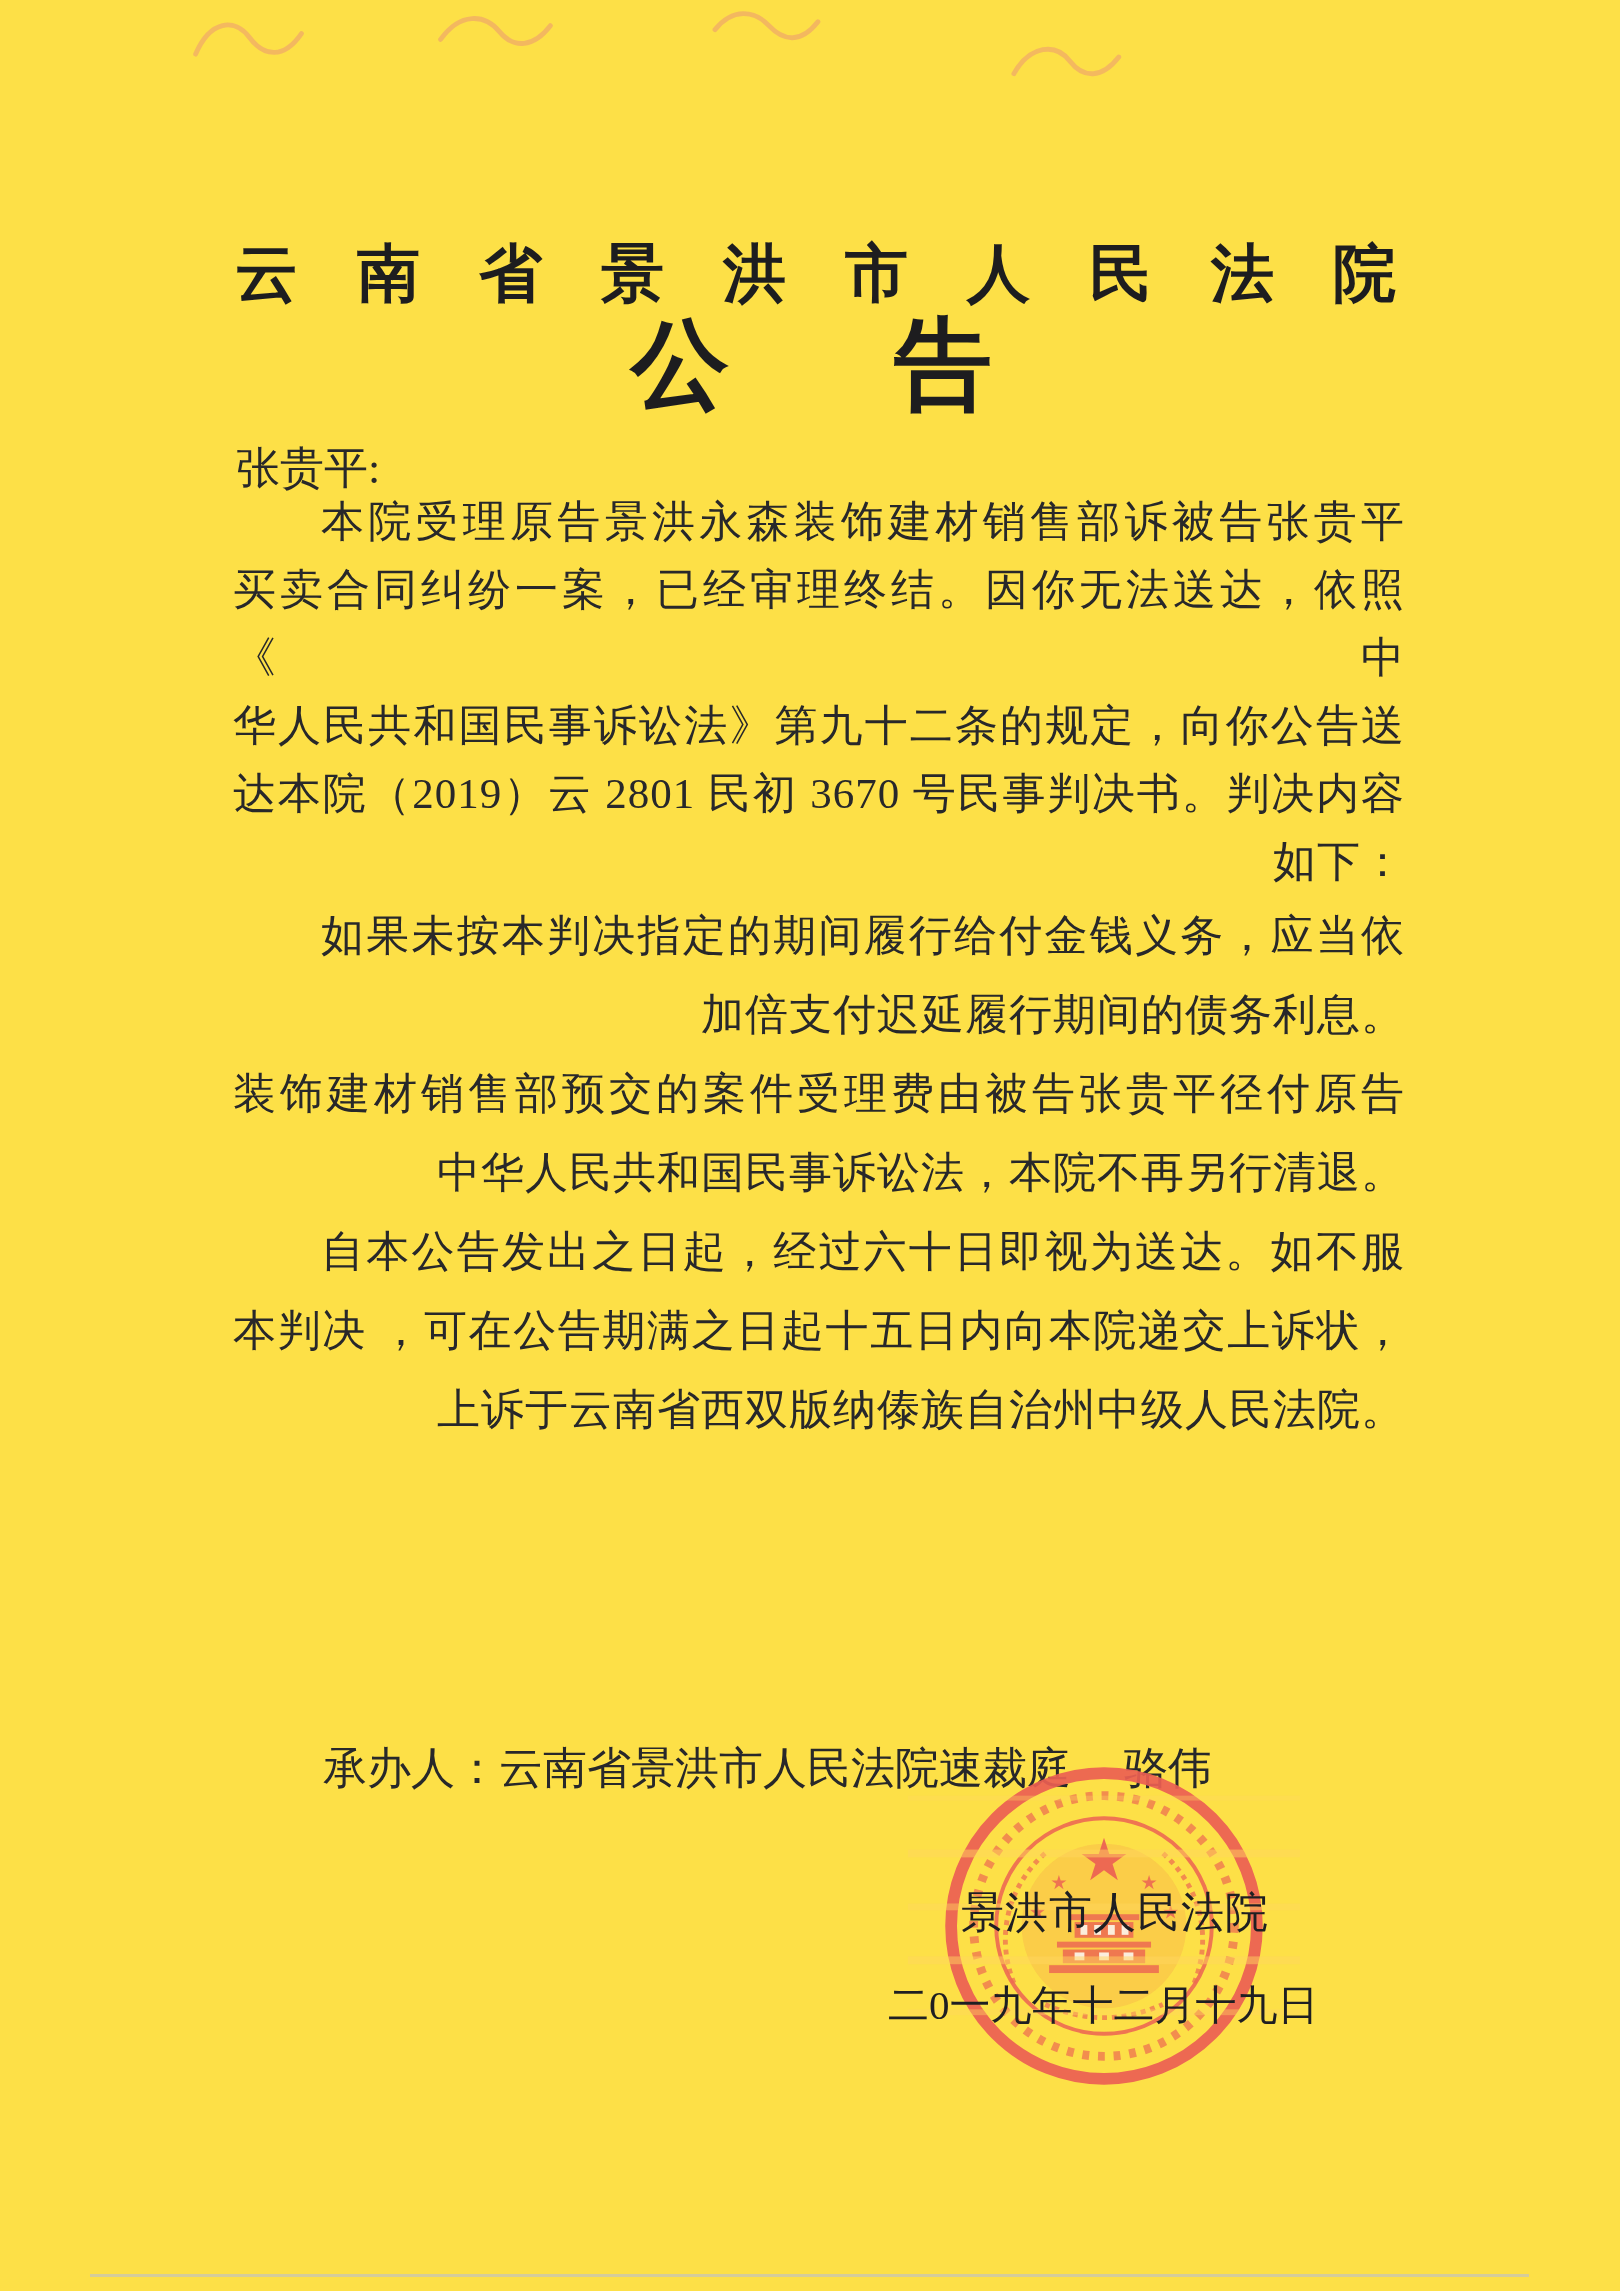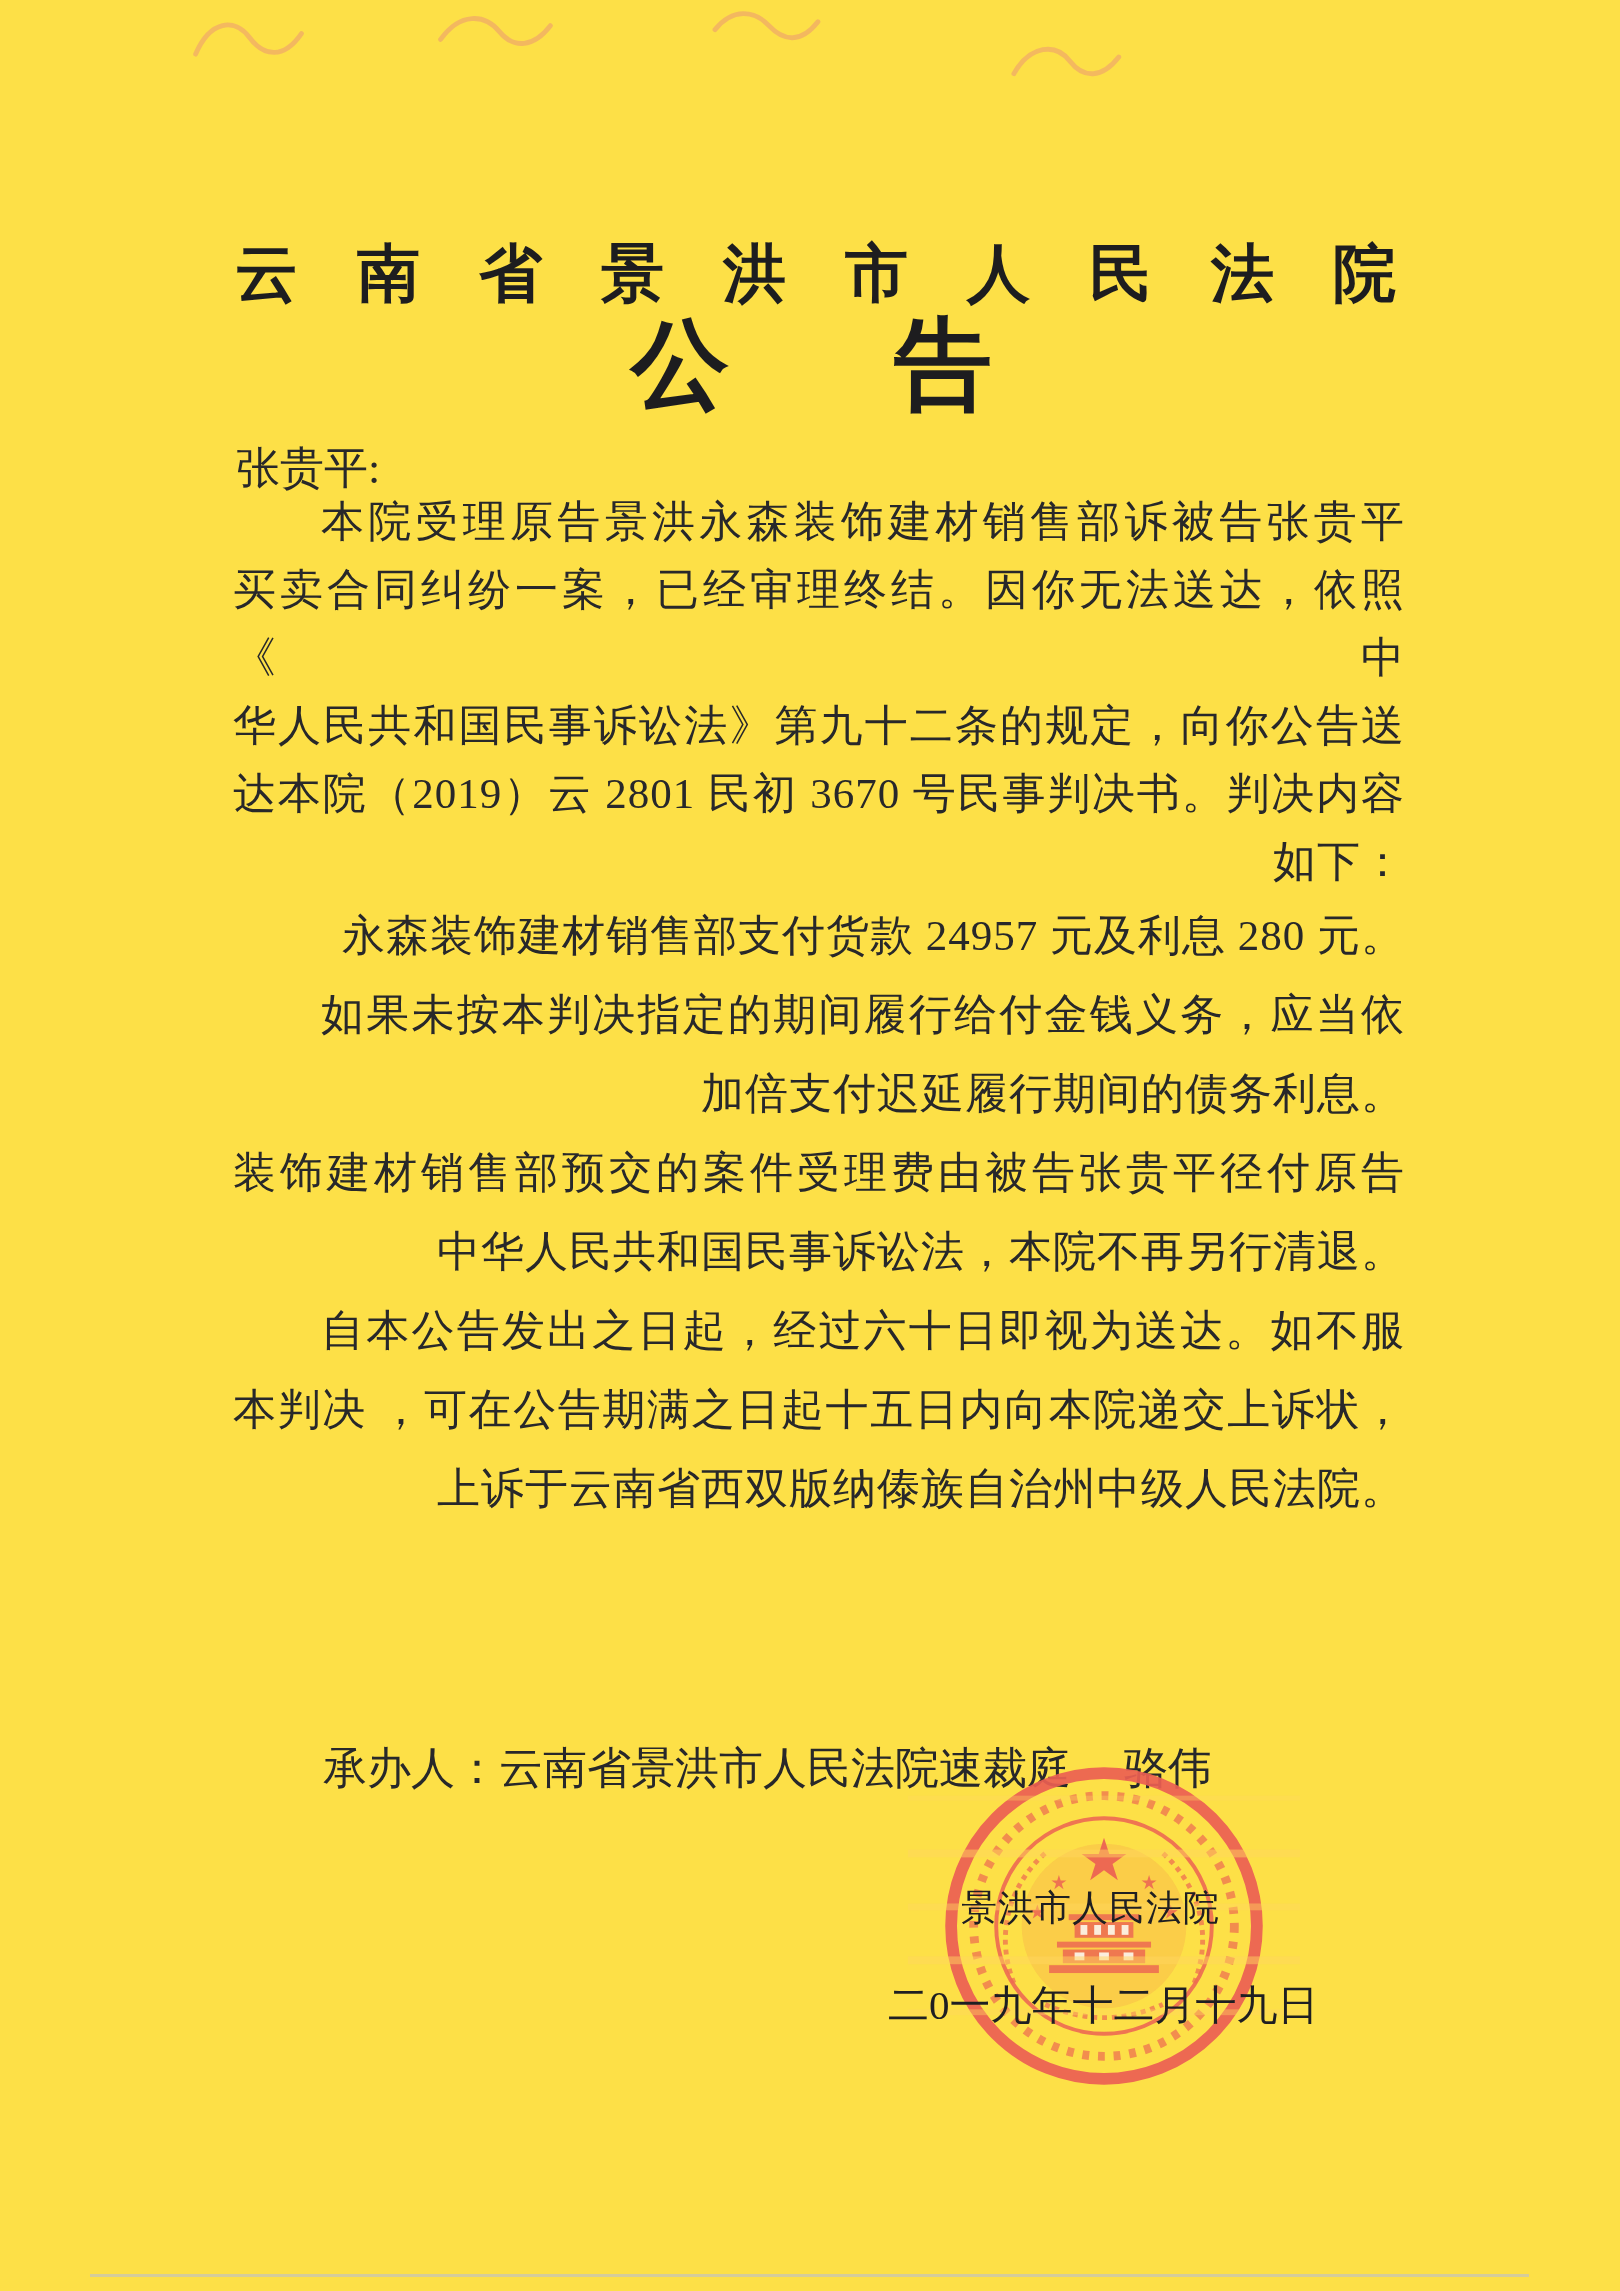--- a/index.html
+++ b/index.html
@@ -41,21 +41,21 @@
   .line.fill{text-align:justify;text-align-last:justify;text-justify:inter-character;}
   
   .handler{
     position:absolute;left:323px;top:1739px;
     font-size:44px;white-space:nowrap;
   }
   .hgap{display:inline-block;width:53px;}
   
   .sig-court{
     position:absolute;left:961px;top:1884px;
-    font-size:36px;letter-spacing:1px;white-space:nowrap;color:#1f1f22;
+    font-size:43px;letter-spacing:1px;white-space:nowrap;color:#1f1f22;
   }
   .sig-date{
     position:absolute;left:888px;top:1978px;
     font-size:41px;letter-spacing:0px;white-space:nowrap;color:#1f1f22;
   }
   
   .top-marks{position:absolute;left:127px;top:0;}
   .seal{position:absolute;left:908px;top:1730px;}
   .bottom-edge{
     position:absolute;left:90px;top:2274px;width:1439px;height:2.9px;
@@ -80,21 +80,20 @@
   <div class="notice-title">公告</div>
 
   <div class="recipient">张贵平:</div>
 
   <div class="body-block" id="body-lines">
       <div class="line tight indent fill">本院受理原告景洪永森装饰建材销售部诉被告张贵平</div>
       <div class="line tight fill">买卖合同纠纷一案，已经审理终结。因你无法送达，依照《中</div>
       <div class="line tight fill">华人民共和国民事诉讼法》第九十二条的规定，向你公告送</div>
       <div class="line tight fill">达本院（2019）云 2801 民初 3670 号民事判决书。判决内容</div>
       <div class="line tight">如下：</div>
-      <div class="line loose">永森装饰建材销售部支付货款 24957 元及利息 280 元。</div>
       <div class="line loose indent fill">如果未按本判决指定的期间履行给付金钱义务，应当依</div>
       <div class="line loose">加倍支付迟延履行期间的债务利息。</div>
       <div class="line loose fill">装饰建材销售部预交的案件受理费由被告张贵平径付原告</div>
       <div class="line loose">中华人民共和国民事诉讼法，本院不再另行清退。</div>
       <div class="line loose indent fill">自本公告发出之日起，经过六十日即视为送达。如不服</div>
       <div class="line loose fill">本判决 ，可在公告期满之日起十五日内向本院递交上诉状，</div>
       <div class="line loose">上诉于云南省西双版纳傣族自治州中级人民法院。</div>
     </div>
 
   <div class="handler">

